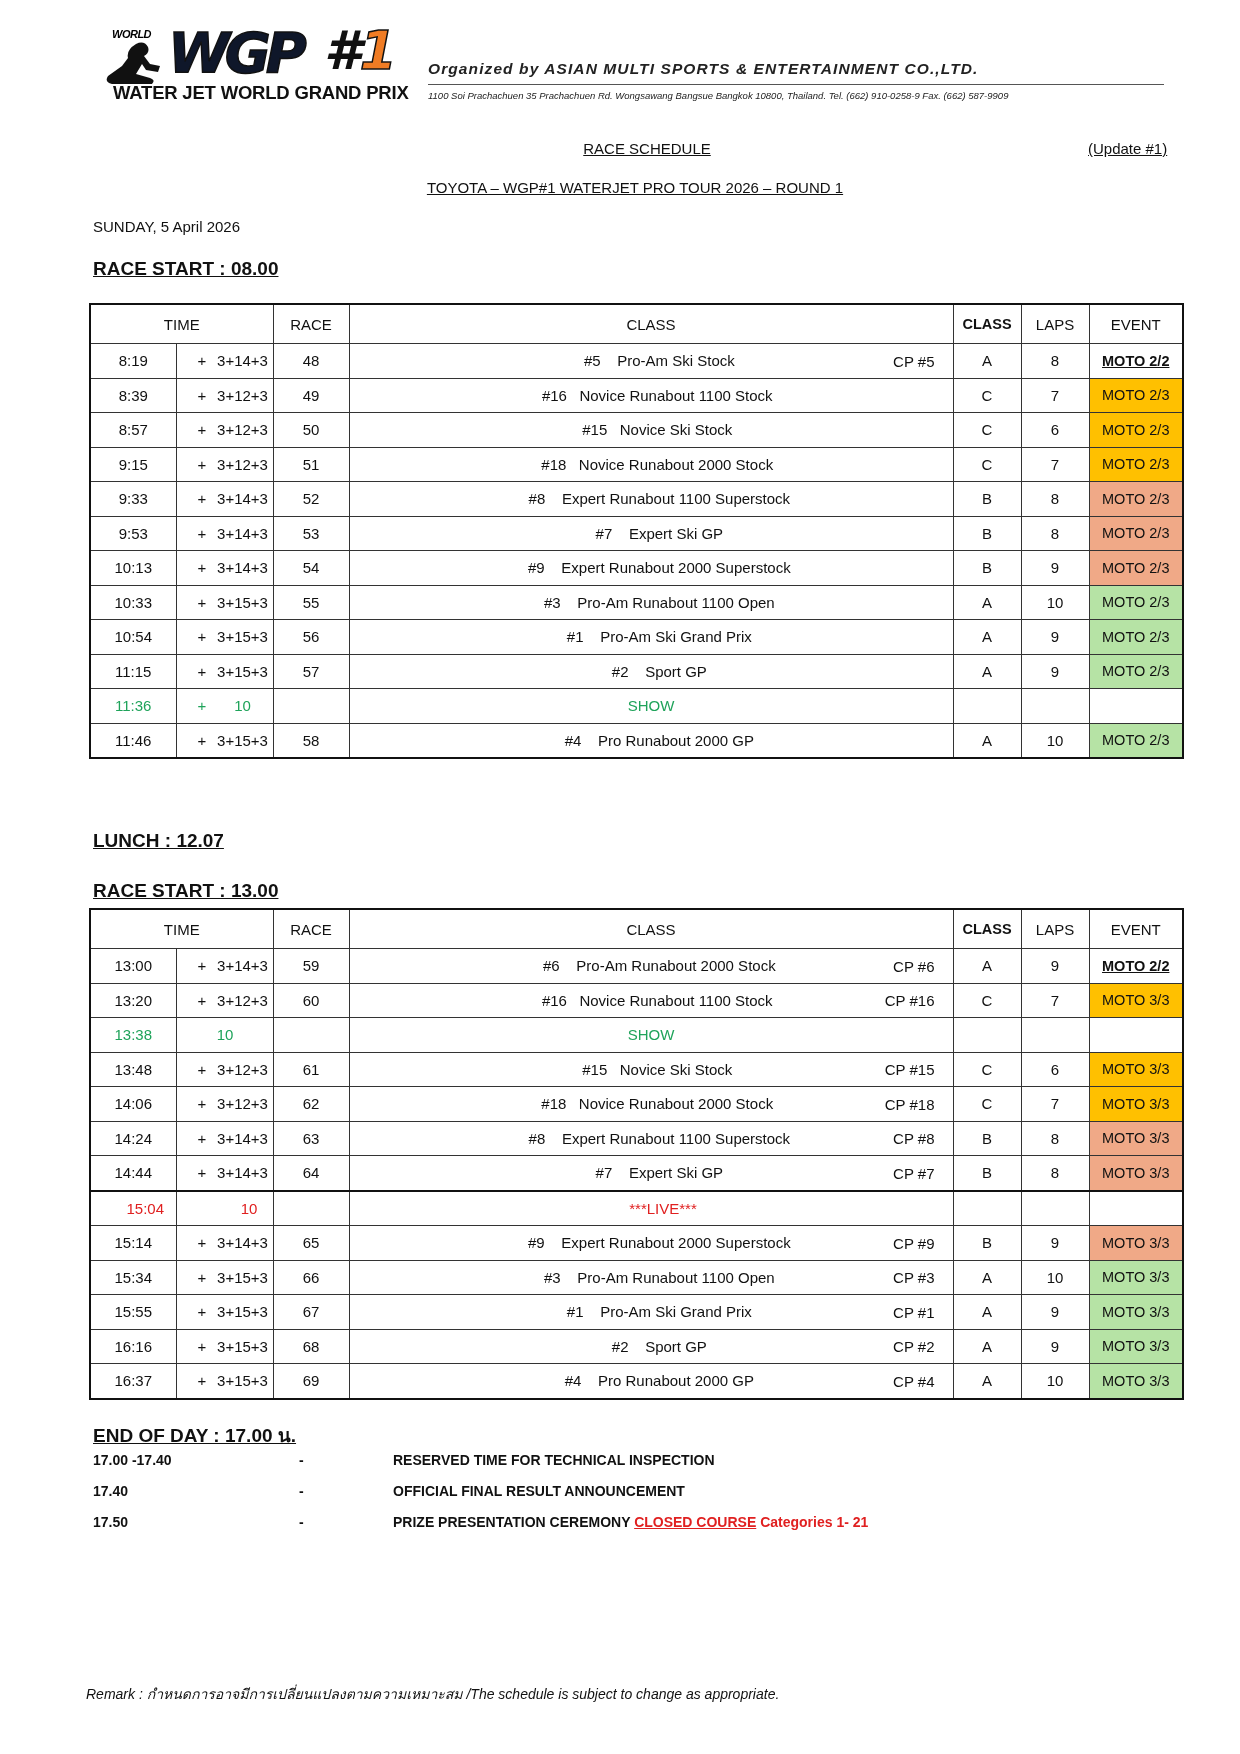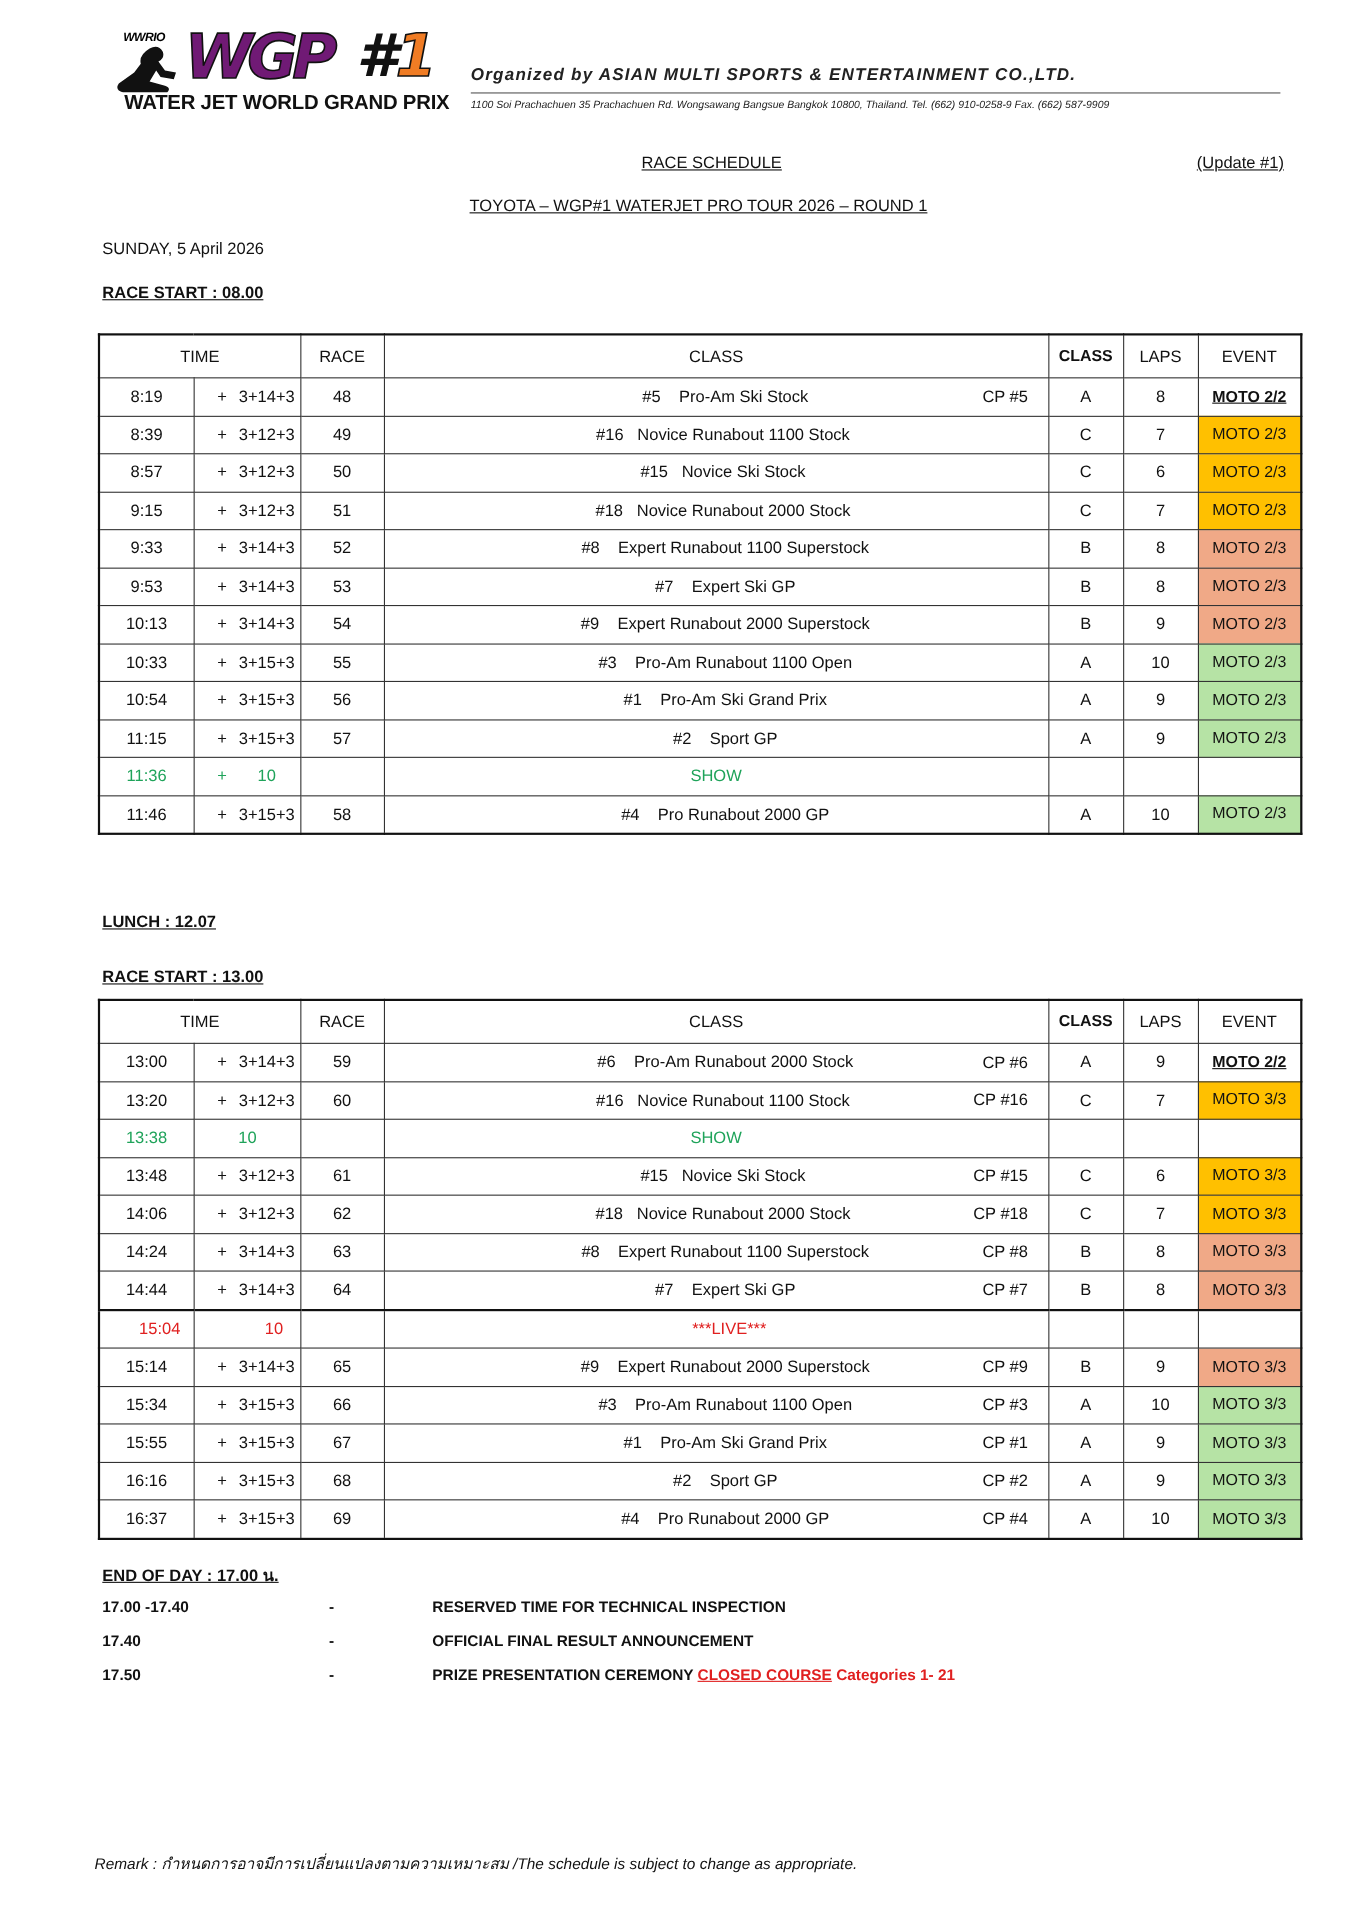--- a/index.html
+++ b/index.html
@@ -2,35 +2,35 @@
 <html><head>
 <meta charset="utf-8">
 <style>
   html, body { margin: 0; padding: 0; background: #ffffff; }
   body { width: 1240px; height: 1754px; position: relative; font-family: "Liberation Sans", sans-serif; color: #111; overflow: hidden; }
 
   
   .logo { position: absolute; left: 98px; top: 26px; width: 310px; height: 78px; }
   .logo .wwrio { position: absolute; left: 14px; top: 2px; font-size: 11px; font-weight: bold; font-style: italic; letter-spacing: -0.5px; color: #000; }
   .logo .rider { position: absolute; left: 8px; top: 14px; width: 62px; height: 44px; }
-  .logo .wgp { position: absolute; left: 70px; top: -4px; font-family: "DejaVu Sans", sans-serif; font-size: 56px; font-weight: bold; font-style: italic; color: #701a75; letter-spacing: -5px; line-height: 62px; -webkit-text-stroke: 1.5px #111; }
+  .logo .wgp { position: absolute; left: 70px; top: -4px; font-family: "DejaVu Sans", sans-serif; font-size: 56px; font-weight: bold; font-style: italic; color: #0f172a; letter-spacing: -5px; line-height: 62px; -webkit-text-stroke: 1.5px #111; }
   .logo .hash1 { position: absolute; left: 226px; top: -6px; font-family: "DejaVu Sans", sans-serif; font-size: 54px; font-weight: bold; font-style: italic; line-height: 62px; letter-spacing: -2px; }
   .logo .hash1 .h { color: #111; }
   .logo .hash1 .one { color: #f07c24; -webkit-text-stroke: 1.5px #111; }
   .logo .tag { position: absolute; left: 15px; top: 56px; font-size: 18.5px; font-weight: bold; white-space: nowrap; letter-spacing: -0.2px; }
 
   .org { position: absolute; left: 428px; top: 60px; font-size: 15.5px; font-weight: bold; font-style: italic; letter-spacing: 1.1px; white-space: nowrap; color: #222; }
   .org-rule { position: absolute; left: 428px; top: 84px; width: 736px; height: 1px; background: #555; }
   .addr { position: absolute; left: 428px; top: 90px; font-size: 9.5px; font-style: italic; white-space: nowrap; color: #222; text-align: center; }
 
   .title { position: absolute; top: 140px; left: 0; width: 1294px; text-align: center; font-size: 15px; text-decoration: underline; }
   .update { position: absolute; top: 140px; left: 1088px; font-size: 15px; text-decoration: underline; }
   .subtitle { position: absolute; top: 179px; left: 0; width: 1270px; text-align: center; font-size: 15px; text-decoration: underline; }
   .day { position: absolute; top: 218px; left: 93px; font-size: 15px; }
-  .label-u { position: absolute; left: 93px; font-size: 15px; text-decoration: underline; font-weight: bold; }
+  .label-u { position: absolute; left: 93px; font-size: 19px; text-decoration: underline; font-weight: bold; }
 
   table.sched { position: absolute; left: 89px; width: 1093px; border-collapse: collapse; table-layout: fixed; font-size: 15px; }
   table.sched { border: 2.5px solid #111; }
   table.sched td, table.sched th { border: 1.3px solid #333; height: 33.5px; padding: 0; text-align: center; white-space: nowrap; }
   table.sched th { font-weight: normal; font-size: 15px; height: 38px; }
   table.sched th.b { font-weight: bold; font-size: 14.5px; }
   .c-time { width: 86px; }
   .c-dur { width: 97px; }
   .c-race { width: 76px; }
   .c-class { width: 604px; }
@@ -60,21 +60,21 @@
   .eod .d { position: absolute; left: 206px; }
   .eod .x { position: absolute; left: 300px; white-space: nowrap; }
   .red { color: #e02020; text-align: right; }
   .red-u { color: #e02020; text-decoration: underline; }
   .remark { position: absolute; left: 86px; top: 1683px; font-size: 14px; font-style: italic; white-space: nowrap; }
 </style>
 </head>
 <body>
 
 <div class="logo">
-  <span class="wwrio">WWRIO</span>
+  <span class="wwrio">WORLD</span>
   <svg class="rider" viewBox="0 0 62 44">
     <path d="M30 4 q8 -4 12 3 q2 6 -4 9 l6 8 l10 2 l-2 6 l-12 -2 l-4 -6 l-6 10 l14 4 q6 2 2 6 l-40 0 q-8 -2 -4 -8 l14 -10 l6 -8 q-2 -8 8 -14z" fill="#111"></path>
   </svg>
   <span class="wgp">WGP</span>
   <span class="hash1"><span class="h">#</span><span class="one">1</span></span>
   <span class="tag">WATER JET WORLD GRAND PRIX</span>
 </div>
 <div class="org">Organized by ASIAN MULTI SPORTS &amp; ENTERTAINMENT CO.,LTD.</div>
 <div class="org-rule"></div>
 <div class="addr">1100 Soi Prachachuen 35 Prachachuen Rd. Wongsawang Bangsue Bangkok 10800, Thailand.   Tel. (662) 910-0258-9   Fax. (662) 587-9909</div>

